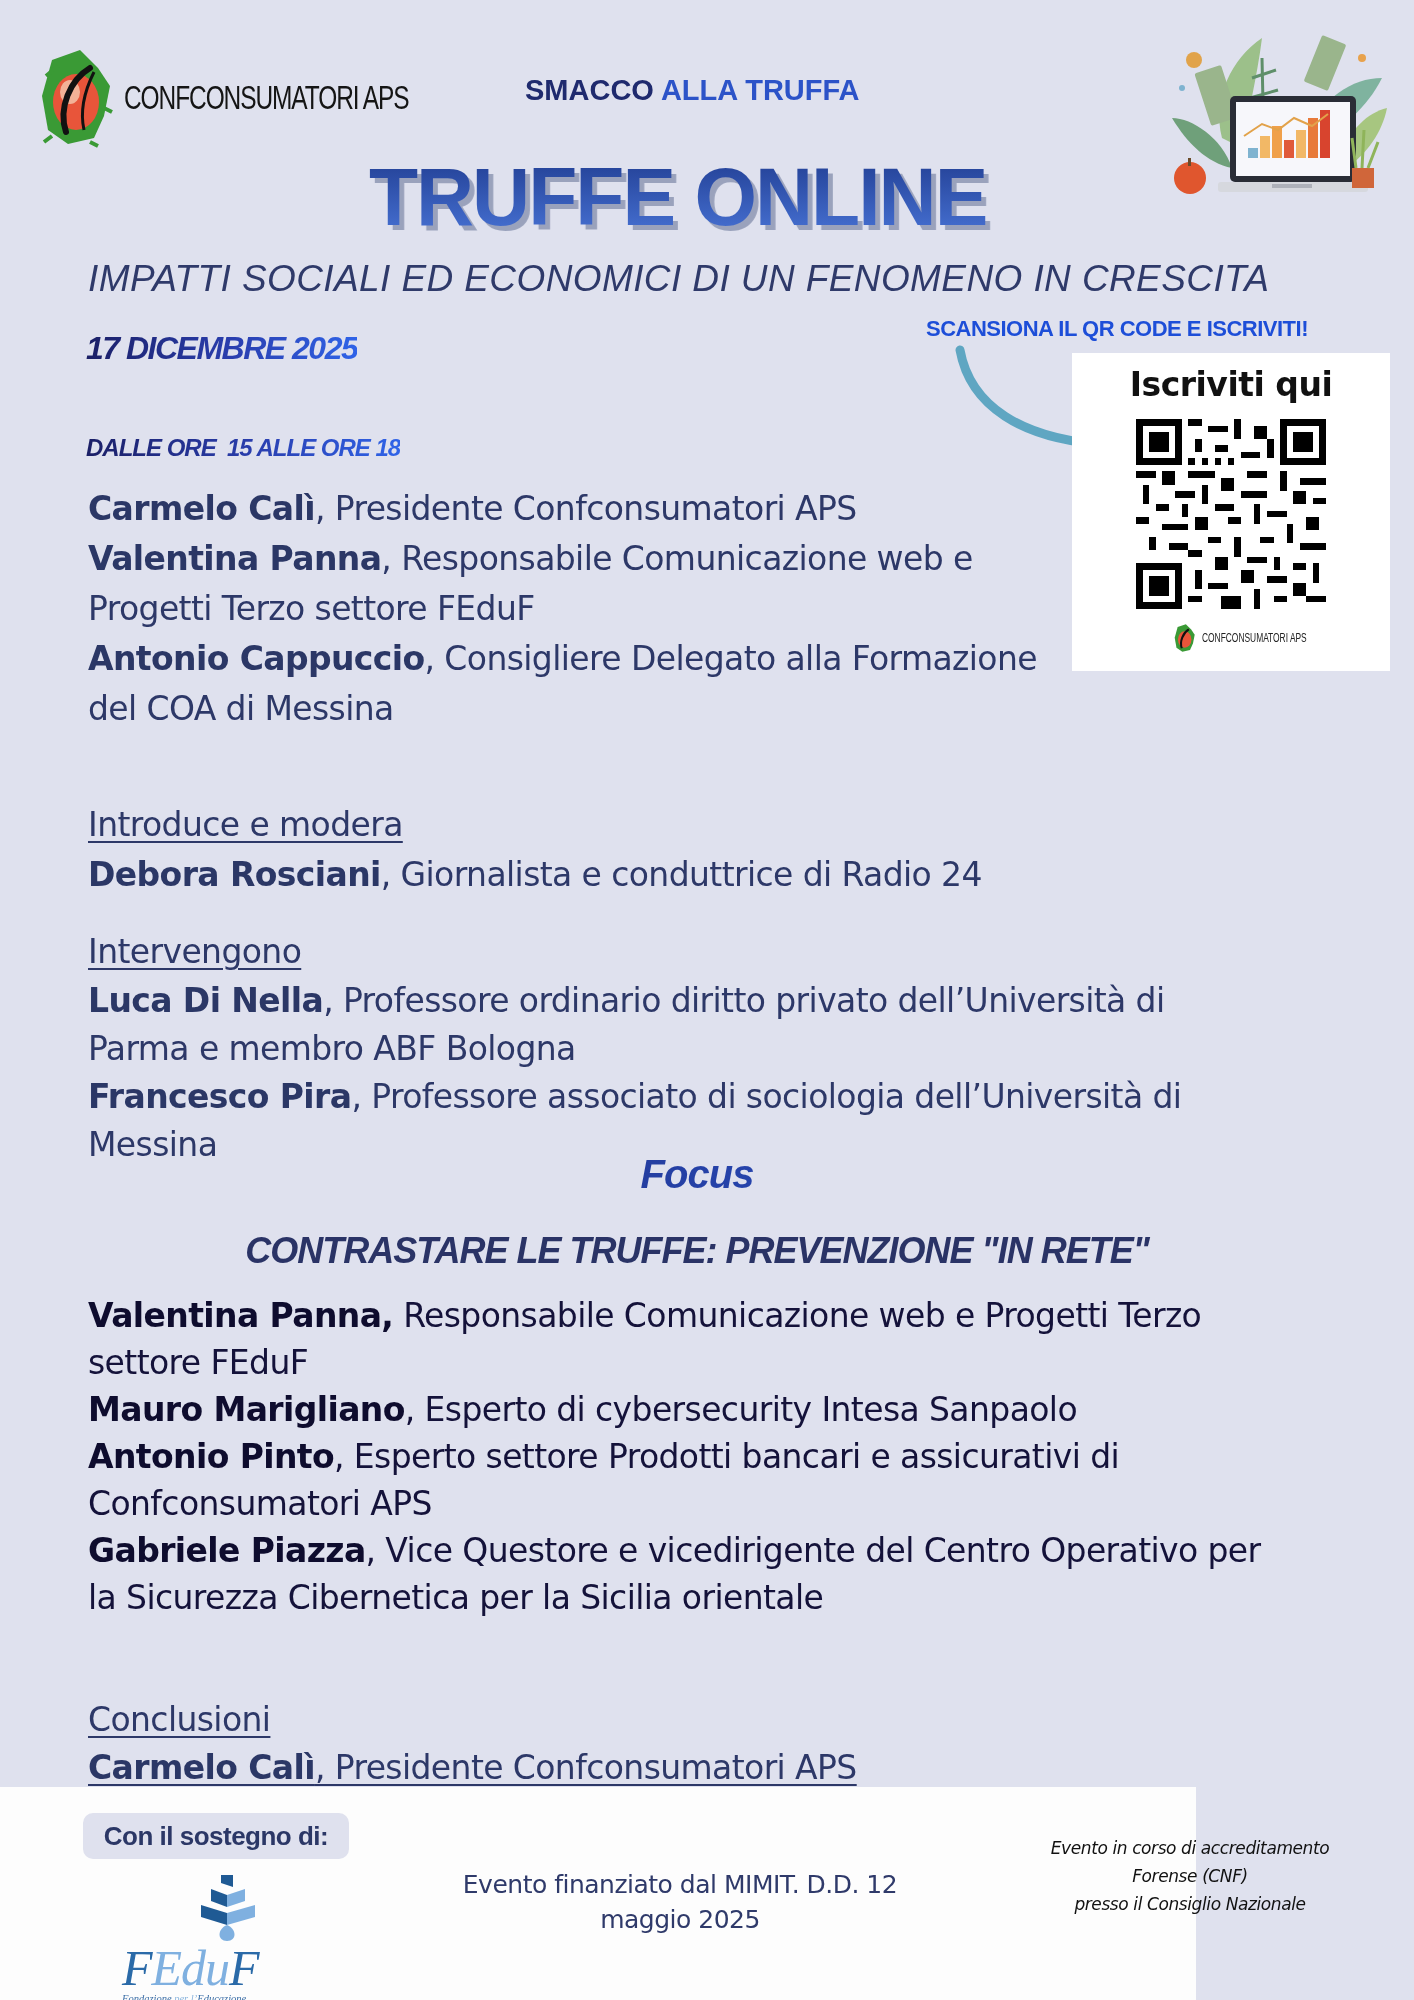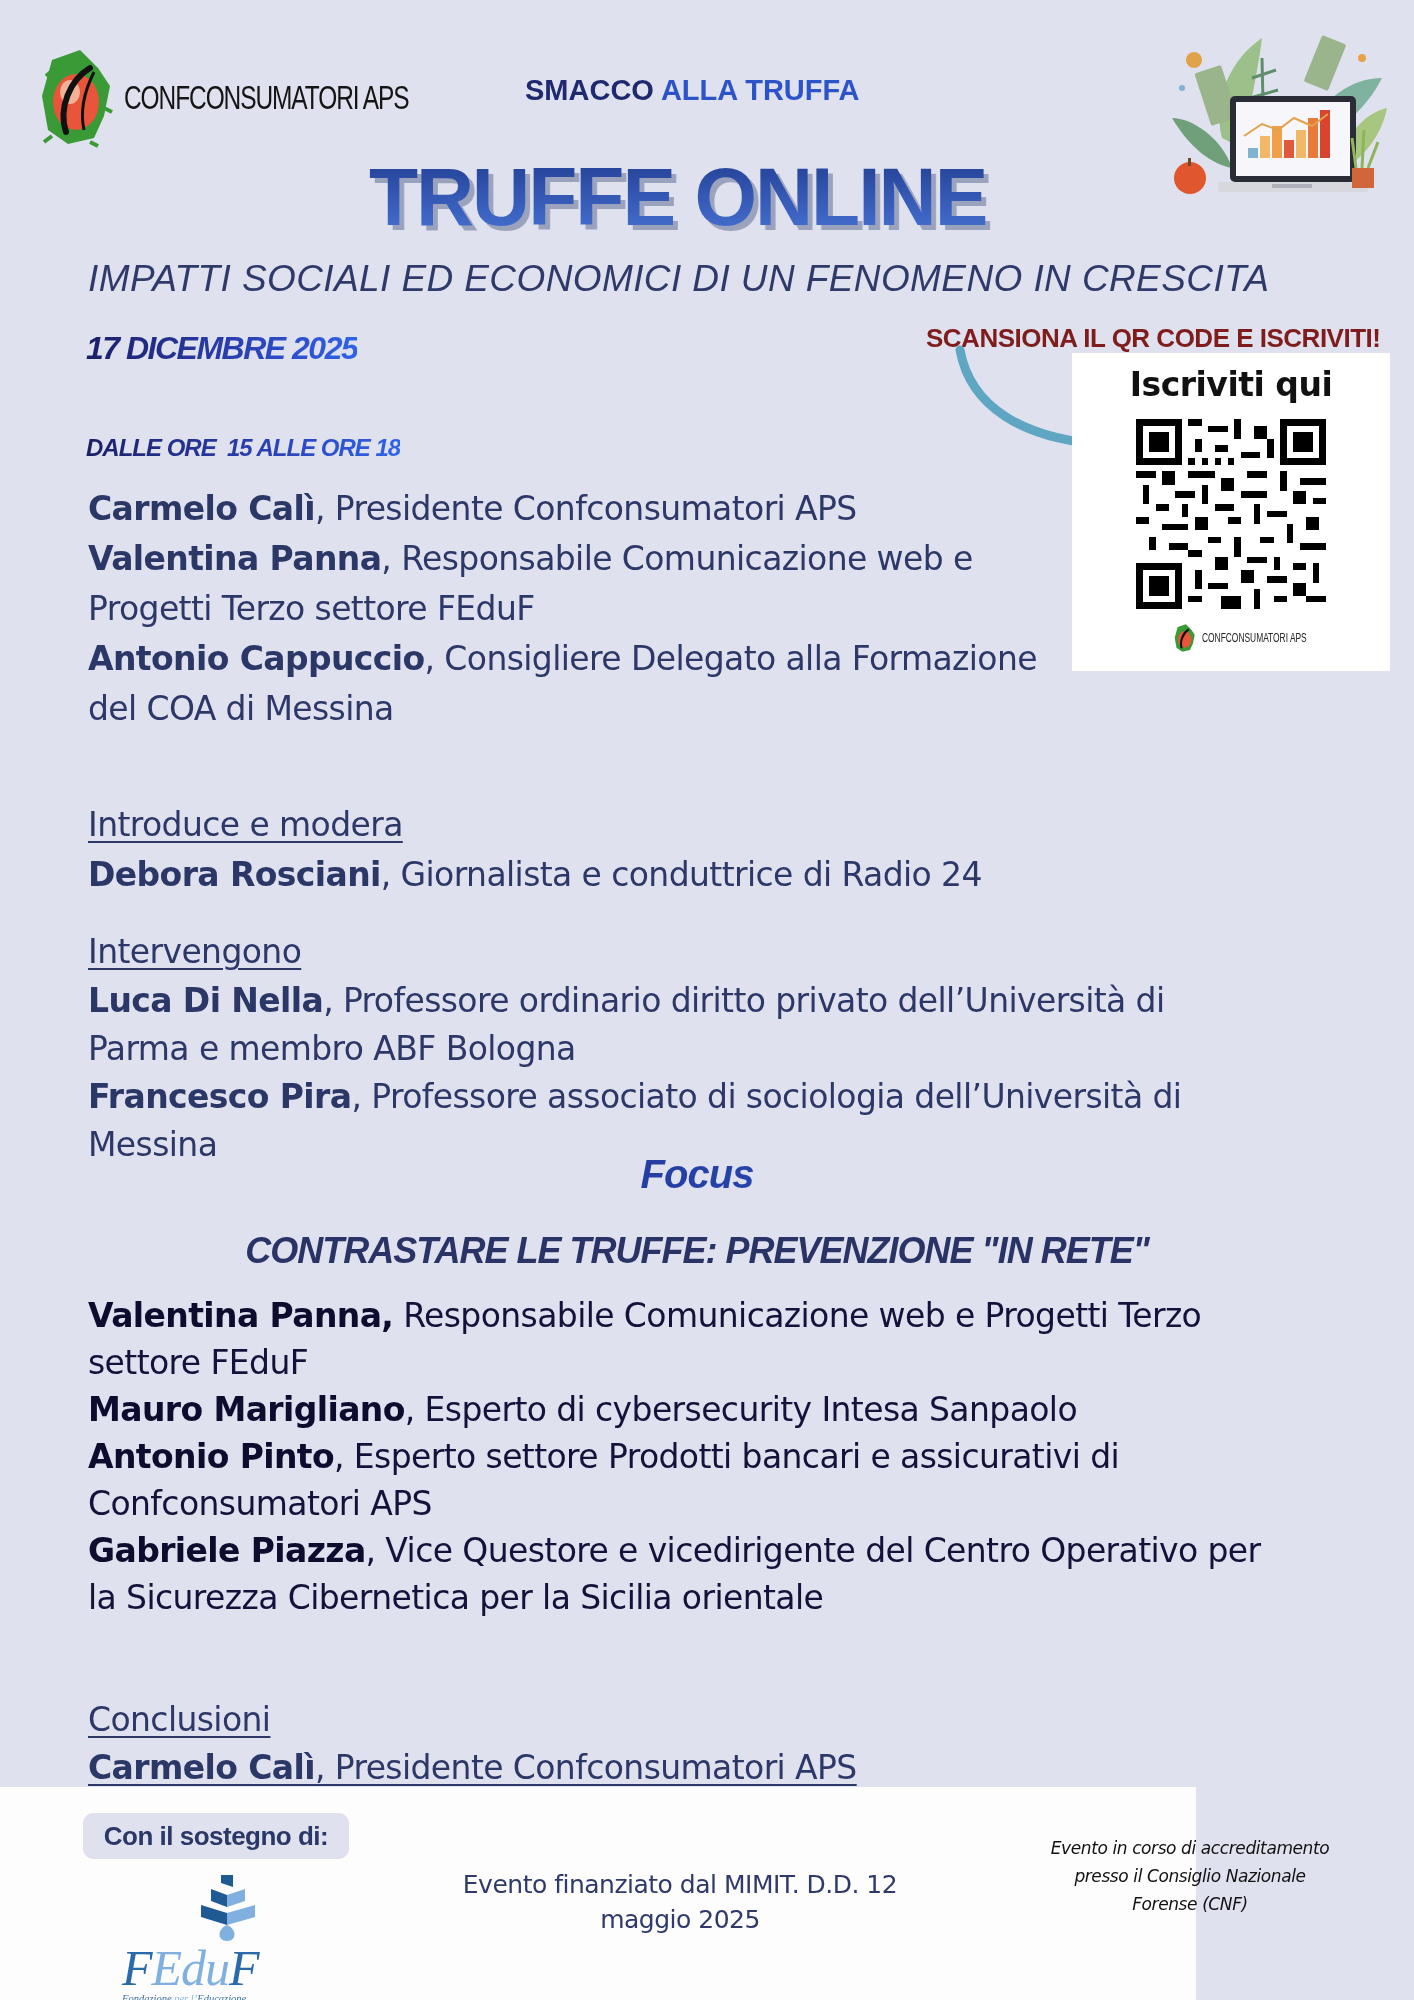--- a/index.html
+++ b/index.html
@@ -64,22 +64,22 @@
     font-size: 24px; letter-spacing: -1px;
     font-family: "Liberation Sans", sans-serif;
     background: linear-gradient(90deg, #1b1f66 0%, #2a3fb0 55%, #2f63e8 100%);
     -webkit-background-clip: text; background-clip: text;
     -webkit-text-fill-color: transparent;
     white-space: pre;
     margin-top: 29px;
   }
 
   .scan {
-    left: 926px; top: 323px; font-weight: 900; font-size: 26px;
-    color: #7f1d1d; letter-spacing: -0.5px;
+    left: 926px; top: 316px; font-weight: 900; font-size: 22px;
+    color: #1d4ed8; letter-spacing: -0.5px;
     font-family: "Liberation Sans", sans-serif;
     white-space: nowrap;
   }
   .arrow { left: 950px; top: 345px; width: 180px; height: 120px; }
 
   .qr-card {
     left: 1072px; top: 353px; width: 318px; height: 318px; background: #ffffff;
   }
   .qr-title {
     position: absolute; left: 0; right: 0; top: 12px; text-align: center;
@@ -369,16 +369,16 @@
     </div>
   </div>
 
   <div class="funded">
     <div>Evento finanziato dal MIMIT. D.D. 12</div>
     <div>maggio 2025</div>
   </div>
 
   <div class="accredit">
     <div>Evento in corso di accreditamento</div>
+    <div>Forense (CNF)</div>
     <div>presso il Consiglio Nazionale</div>
-    <div>Forense (CNF)</div>
   </div>
 </div>
 
 </body></html>

